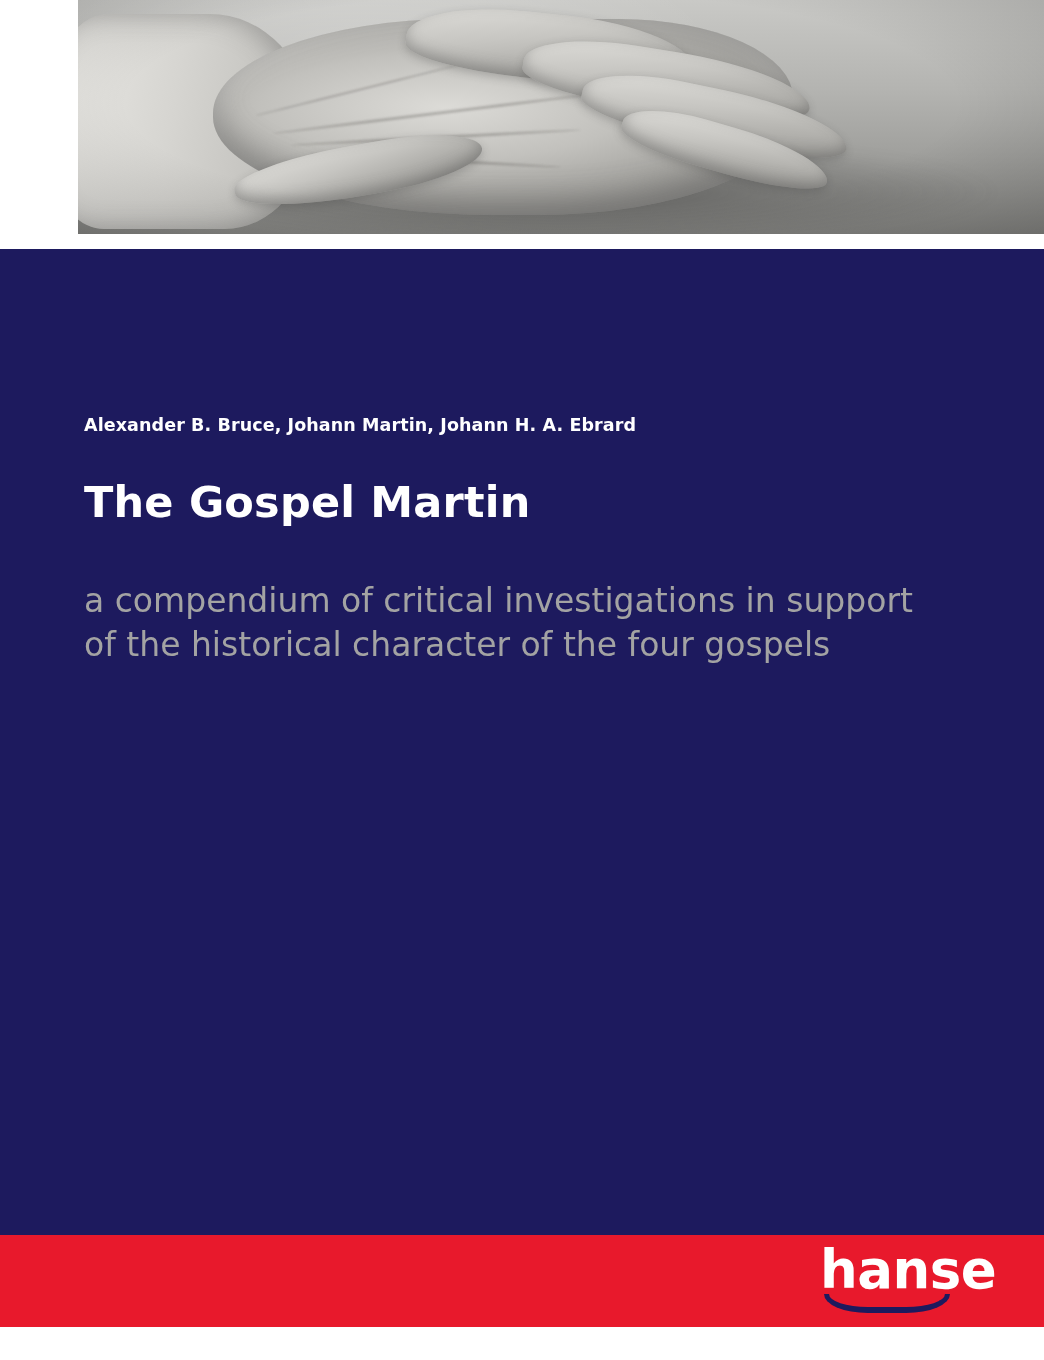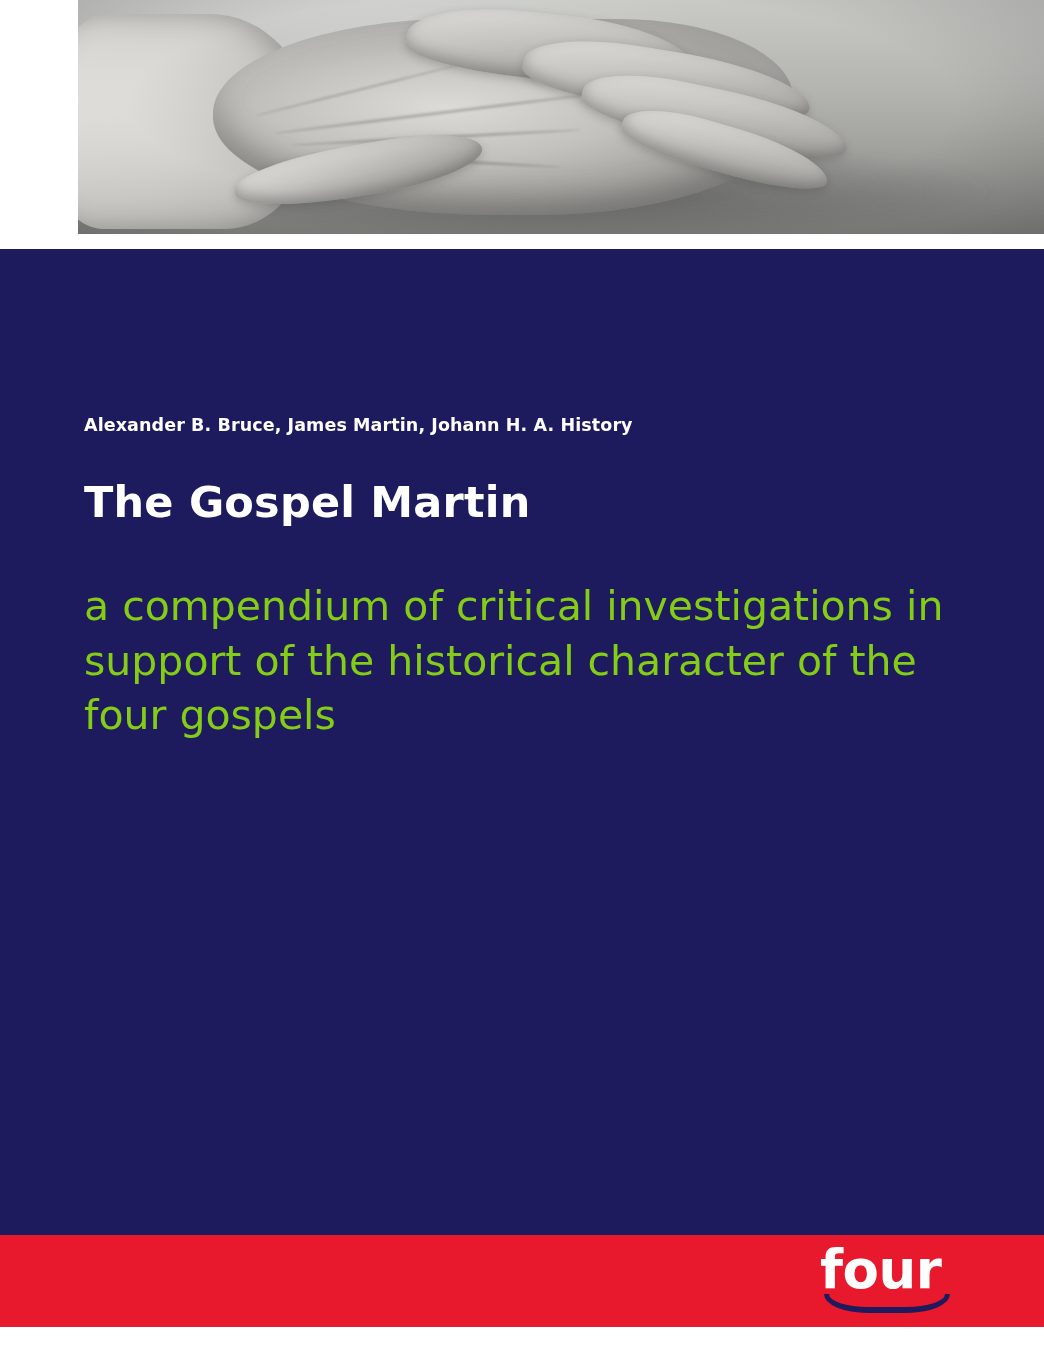--- a/index.html
+++ b/index.html
@@ -145,22 +145,22 @@
     color: #ffffff;
     font-size: 43px;
     font-weight: bold;
     letter-spacing: 0.2px;
   }
   .subtitle {
     position: absolute;
     left: 84px;
     top: 330px;
     width: 860px;
-    color: #84cc16;
-    font-size: 41px;
+    color: #a3a3a3;
+    font-size: 33px;
     font-weight: normal;
     line-height: 1.33;
   }
   
   .red-band {
     position: absolute;
     left: 0;
     top: 1235px;
     width: 1044px;
     height: 92px;
@@ -219,27 +219,27 @@
       <div class="finger f-thumb"></div>
       <div class="finger f-index"></div>
       <div class="finger f-mid"></div>
       <div class="finger f-ring"></div>
       <div class="finger f-pinky"></div>
       <div class="vignette"></div>
     </div>
   </div>
 
   <div class="navy">
-    <div class="meta">Alexander B. Bruce, James Martin, Johann H. A. History</div>
+    <div class="meta">Alexander B. Bruce, Johann Martin, Johann H. A. Ebrard</div>
     <div class="title">The Gospel Martin</div>
     <div class="subtitle">a compendium of critical investigations in support of the historical character of the four gospels</div>
   </div>
 
   <div class="red-band"></div>
 
   <div class="logo">
-    <div class="logo-text">four</div>
+    <div class="logo-text">hanse</div>
     <div class="logo-swoosh"></div>
   </div>
 
   <div class="bottom-white"></div>
 
 </div>
 
 </body></html>

